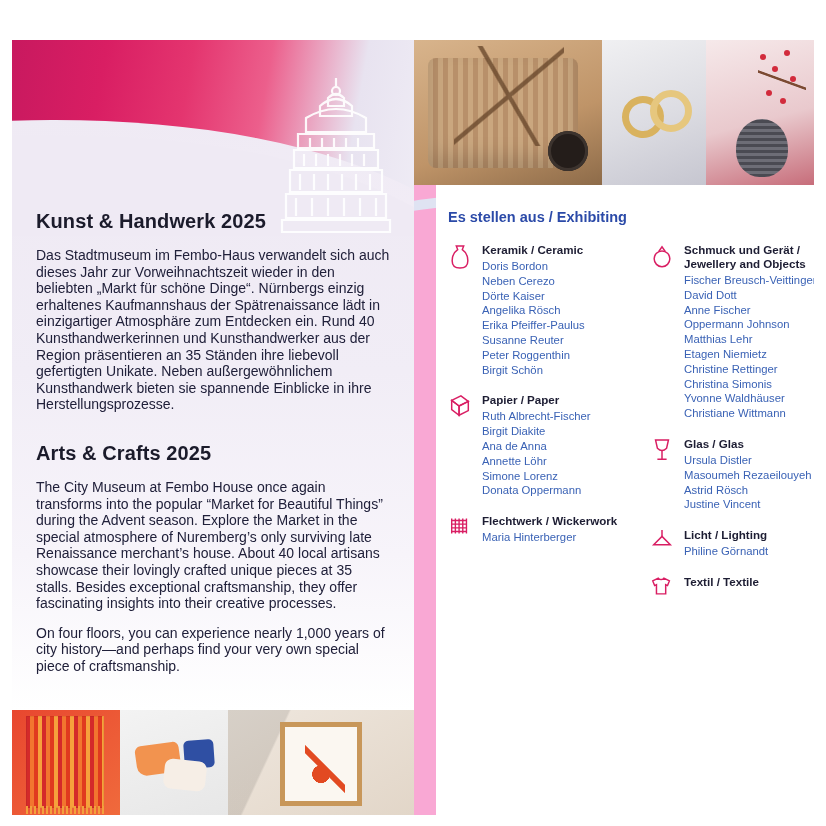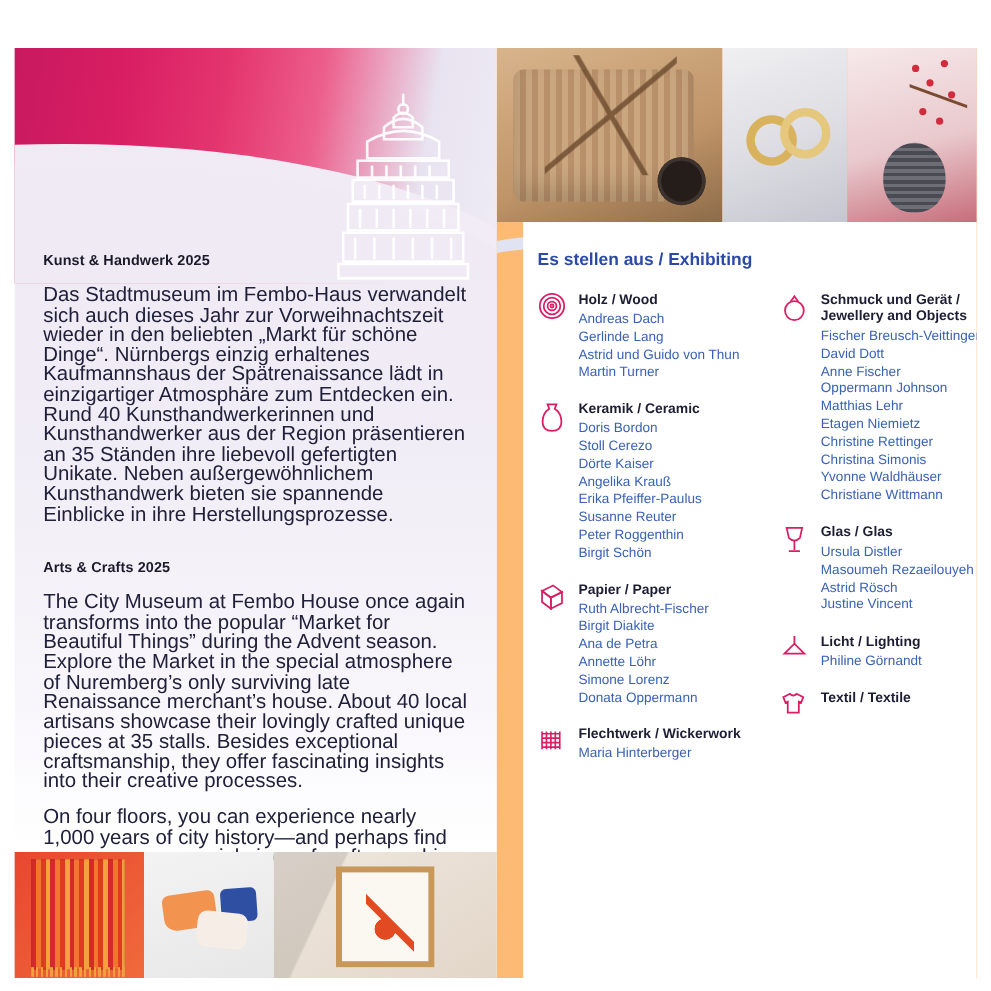--- a/index.html
+++ b/index.html
@@ -51,25 +51,25 @@
   
   .left-body {
     position:absolute; left:0; top:150px; width:402px; height:520px;
     background: linear-gradient(180deg,#efeaf4 0%, #f1edf6 35%, #f7f4fa 70%, #ffffff 100%);
   }
 
   .left-text {
     position:absolute; left:0; top:170px; width:402px; padding: 0 24px;
   }
   h2.sect {
-    font-size: 12px; font-weight: bold; color:#1b1b2b;
+    font-size: 20px; font-weight: bold; color:#1b1b2b;
     margin: 0 0 14px 0; letter-spacing:.1px;
   }
   p.body {
-    font-size: 17px; line-height: 16.6px; color:#20203a;
+    font-size: 14px; line-height: 16.6px; color:#20203a;
     margin: 0 0 13px 0;
   }
   .gap { height: 16px; }
 
   
   .strip {
     position:absolute; left:0; bottom:0; width:402px; height:105px;
     display:flex;
   }
   .strip .cell { height:100%; overflow:hidden; position:relative; }
@@ -105,21 +105,21 @@
                 linear-gradient(45deg, transparent 45%, #e24a22 46%, #e24a22 54%, transparent 55%);
   }
   .shadowdiag {
     position:absolute; left:0; top:0; width:100%; height:100%;
     background: linear-gradient(115deg, rgba(0,0,0,.10) 0 26%, rgba(0,0,0,0) 27%);
   }
 
   
   .right-col {
     position:absolute; left:402px; top:0; width:400px; height:775px;
-    overflow:hidden; background:#fdba74;
+    overflow:hidden; background:#f9a8d4;
   }
   
   .photorow { position:absolute; left:0; top:0; width:400px; height:145px; display:flex; }
   .photorow .ph { height:100%; position:relative; overflow:hidden; }
   .ph1 { width:188px; background: linear-gradient(160deg,#d8b48c,#bf9468 60%,#8d6b49); }
   .ph2 { width:104px; background: linear-gradient(160deg,#f0f0f2,#dcdce2 55%,#c6c6d0); }
   .ph3 { width:108px; background: linear-gradient(165deg,#f6e9ea,#e9c9cd 55%,#c76d7a); }
   .basket {
     position:absolute; left:14px; top:18px; width:150px; height:110px;
     background: repeating-linear-gradient(90deg, #caa77f 0 5px, #b8906a 5px 10px);
@@ -265,54 +265,35 @@
       <div class="arc arc3"></div>
       <div class="arcmask"></div>
 
       <div class="ex-inner">
         <h3 class="ex-title">Es stellen aus / Exhibiting</h3>
 
         <div class="cols">
 
           <div class="col colL">
 
-            <div class="cat">
-              <span class="ic">
-                <svg viewBox="0 0 26 26" width="24" height="24">
-                  <g fill="none" stroke="#d91e63" stroke-width="1.6">
-                    <circle cx="13" cy="13" r="11"></circle>
-                    <circle cx="13" cy="13" r="7.5"></circle>
-                    <circle cx="13" cy="13" r="4"></circle>
-                    <circle cx="13" cy="13" r="1.4"></circle>
-                  </g>
-                </svg>
-              </span>
-              <h4>Holz / Wood</h4>
-              <ul>
-                <li>Andreas Dach</li>
-                <li>Gerlinde Lang</li>
-                <li>Astrid und Guido von Thun</li>
-                <li>Martin Turner</li>
-              </ul>
-            </div>
 
             <div class="cat">
               <span class="ic">
                 <svg viewBox="0 0 26 30" width="24" height="28">
                   <g fill="none" stroke="#d91e63" stroke-width="1.6">
                     <path d="M9 3 l8 0 l-1.5 4 q6 4 6 12 q0 8 -8.5 8 q-8.5 0 -8.5 -8 q0 -8 6 -12 z"></path>
                   </g>
                 </svg>
               </span>
               <h4>Keramik / Ceramic</h4>
               <ul>
                 <li>Doris Bordon</li>
-                <li>Stoll Cerezo</li>
+                <li>Neben Cerezo</li>
                 <li>Dörte Kaiser</li>
-                <li>Angelika Krauß</li>
+                <li>Angelika Rösch</li>
                 <li>Erika Pfeiffer-Paulus</li>
                 <li>Susanne Reuter</li>
                 <li>Peter Roggenthin</li>
                 <li>Birgit Schön</li>
               </ul>
             </div>
 
             <div class="cat">
               <span class="ic">
                 <svg viewBox="0 0 26 28" width="24" height="26">
@@ -320,21 +301,21 @@
                     <path d="M4 8 l10 -5 l8 6 l-10 5 z"></path>
                     <path d="M4 8 l0 10 l8 6 l0 -10 z"></path>
                     <path d="M12 14 l10 -5 l0 10 l-10 5 z"></path>
                   </g>
                 </svg>
               </span>
               <h4>Papier / Paper</h4>
               <ul>
                 <li>Ruth Albrecht-Fischer</li>
                 <li>Birgit Diakite</li>
-                <li>Ana de Petra</li>
+                <li>Ana de Anna</li>
                 <li>Annette Löhr</li>
                 <li>Simone Lorenz</li>
                 <li>Donata Oppermann</li>
               </ul>
             </div>
 
             <div class="cat">
               <span class="ic">
                 <svg viewBox="0 0 26 26" width="24" height="24">
                   <g fill="none" stroke="#d91e63" stroke-width="1.5">

